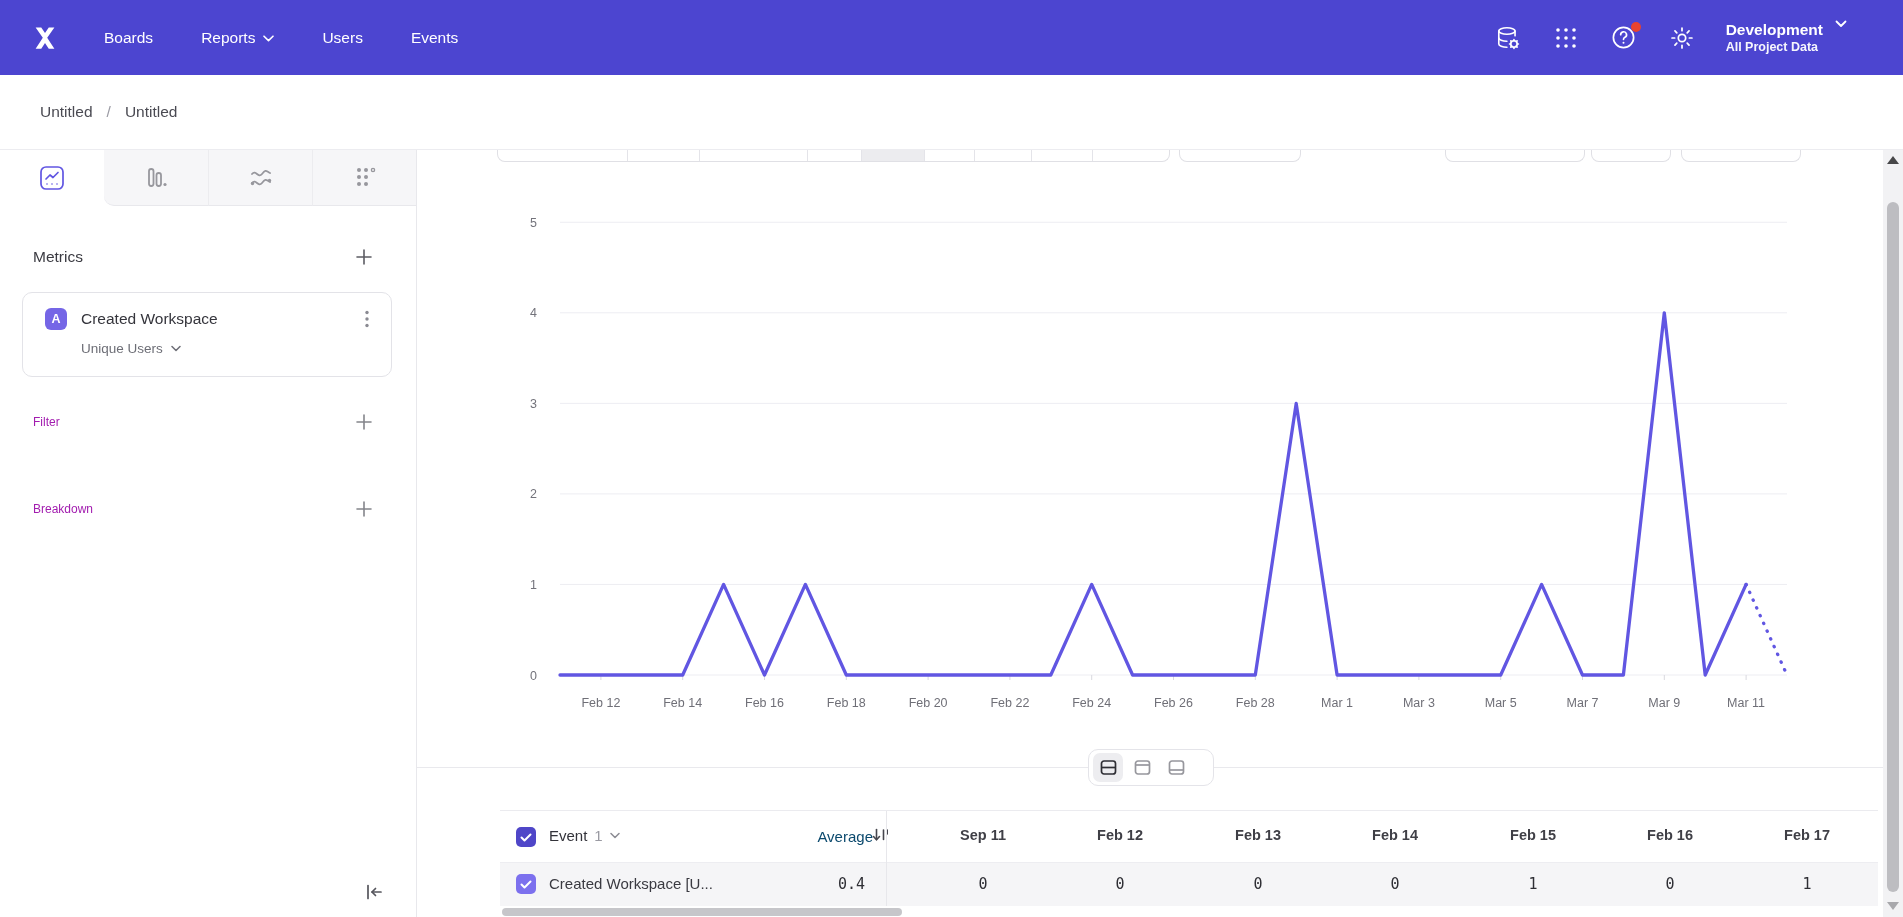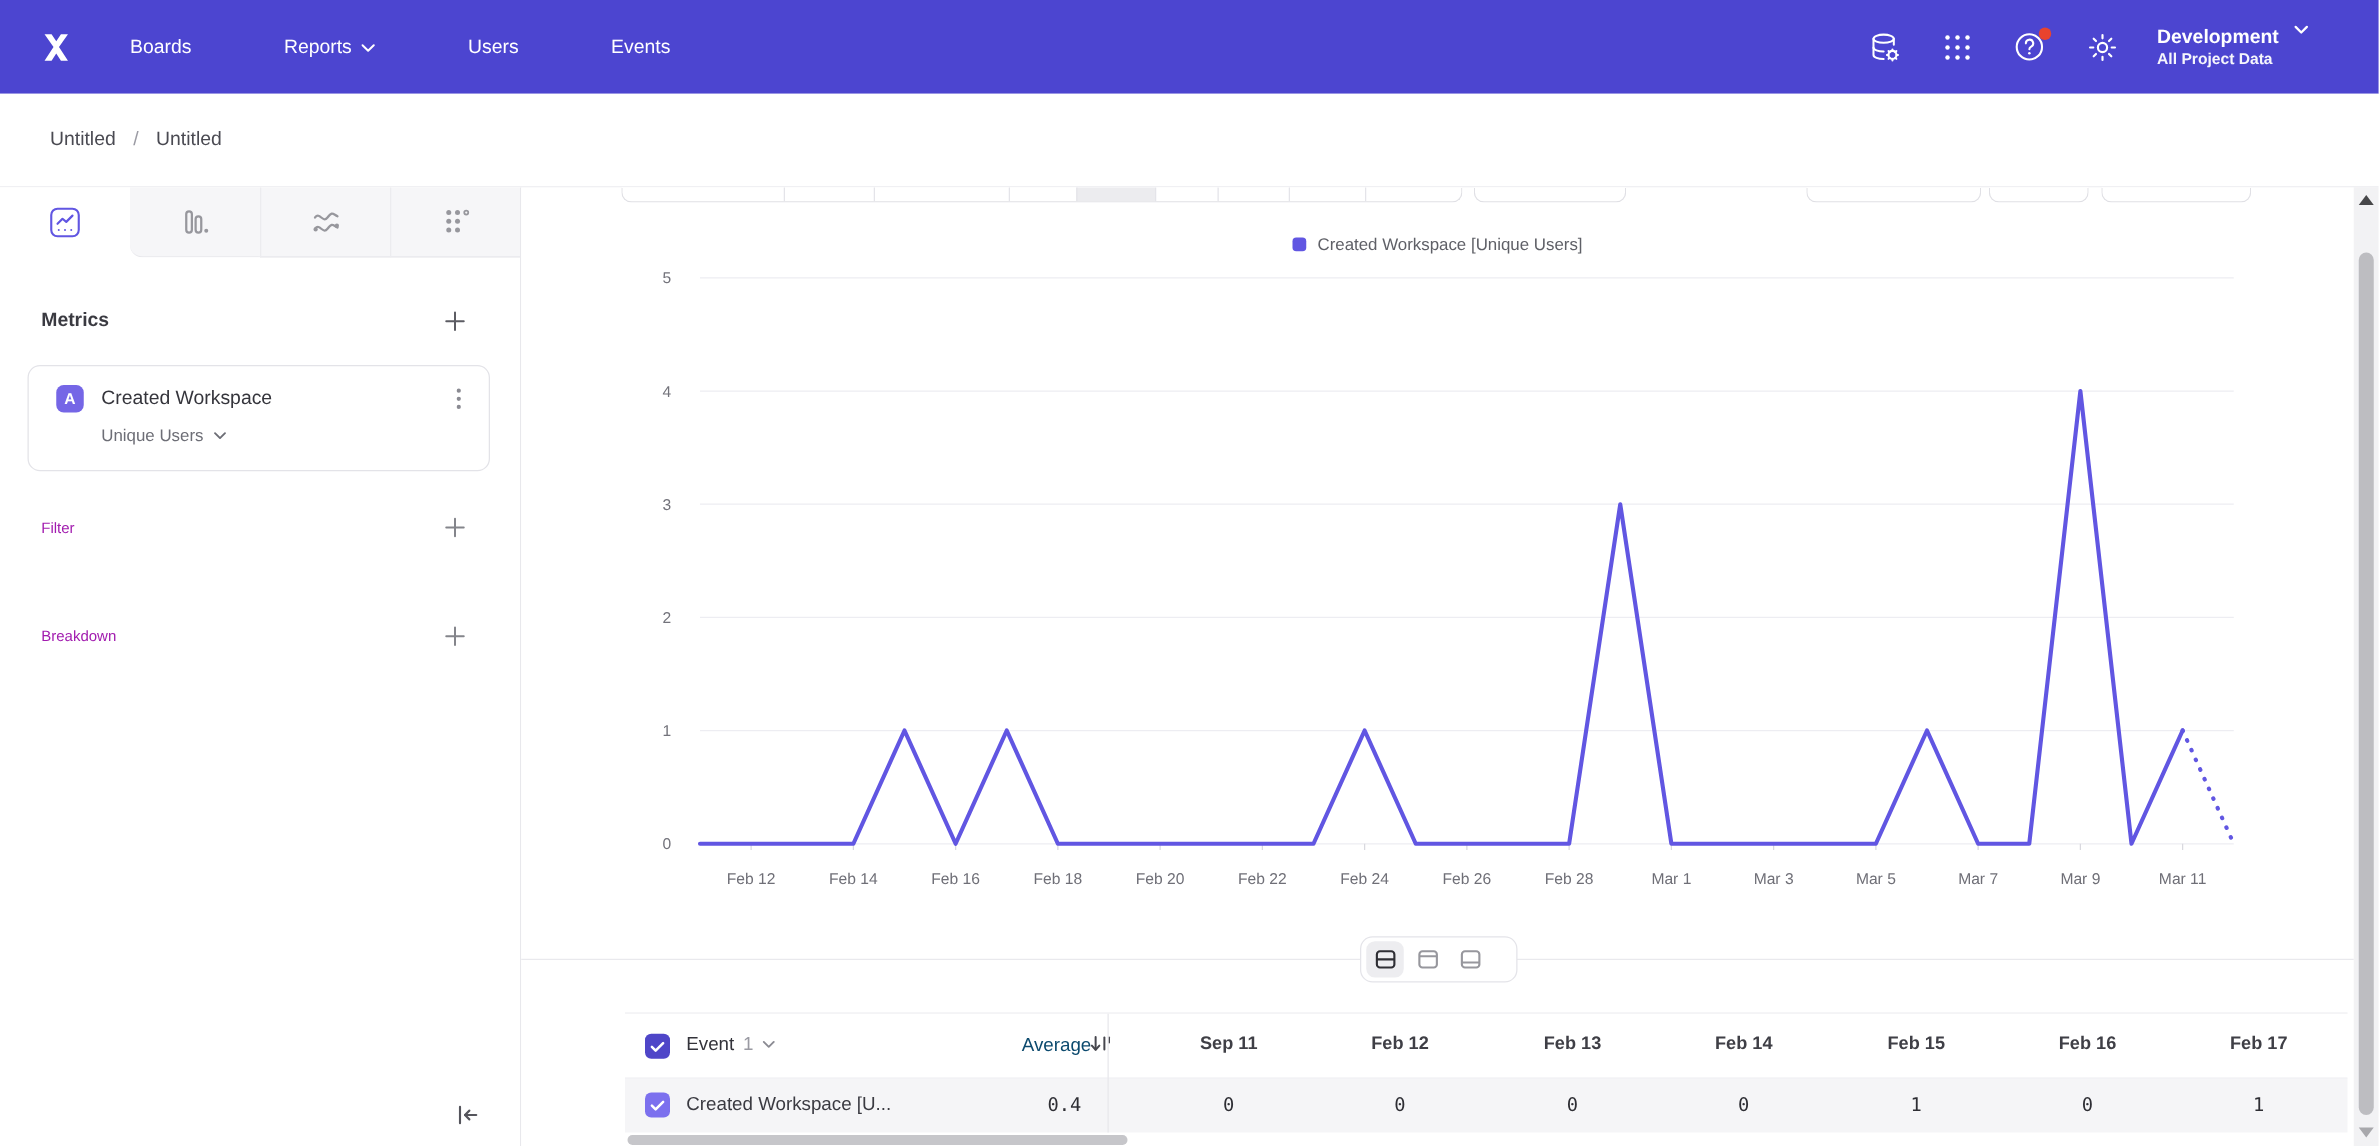--- a/index.html
+++ b/index.html
@@ -2,21 +2,21 @@
 <html><head>
 <meta charset="utf-8">
 <style>
   * { margin:0; padding:0; box-sizing:border-box; }
   html,body { width:1903px; height:917px; font-family:"Liberation Sans",sans-serif; background:#fff; overflow:hidden; }
   #root { position:relative; width:1903px; height:917px; background:#fff; }
 
   
   #navbar { position:absolute; left:0; top:0; width:1903px; height:75px; background:#4c45d0; display:flex; align-items:center; }
   #logo { margin-left:30px; display:flex; align-items:center; }
-  #nav-items { display:flex; align-items:center; gap:74px; margin-left:44px; }
+  #nav-items { display:flex; align-items:center; gap:48px; margin-left:44px; }
   .nav-item { color:#fff; font-size:15.5px; font-weight:500; display:flex; align-items:center; gap:8px; cursor:pointer; }
   .nav-item svg { margin-top:2px; }
   #search { position:absolute; left:642px; top:14px; width:592px; height:46px; background:#5a53d6; border:1px solid #6960da; border-radius:10px; display:flex; align-items:center; padding:0 16px; cursor:text; }
   #search .mag { flex:0 0 auto; display:flex; }
   #search .ph { color:#f1effc; font-size:16.5px; margin-left:14px; }
   #search .sc { color:#e4e1fa; font-size:16.5px; margin-left:14px; }
   #nav-right { position:absolute; right:56px; top:0; height:75px; display:flex; align-items:center; gap:30px; }
   .nav-icon-btn { position:relative; display:flex; align-items:center; justify-content:center; width:28px; height:28px; cursor:pointer; }
   .red-dot { position:absolute; top:-2px; right:-3px; width:10px; height:10px; border-radius:50%; background:#e8432e; }
   #project { display:flex; align-items:flex-start; gap:12px; cursor:pointer; color:#fff; }
@@ -37,21 +37,21 @@
   #save-btn { margin-left:16px; width:116px; height:40px; background:#4f44d9; color:#fff; border:none; border-radius:9px; font-size:15.5px; font-weight:600; font-family:inherit; cursor:pointer; }
 
   
   #sidebar { position:absolute; left:0; top:150px; width:417px; height:767px; background:#fff; border-right:1px solid #e8e8ec; }
   #tabs { position:relative; height:56px; display:flex; }
   .tab { width:104px; height:56px; display:flex; align-items:center; justify-content:center; cursor:pointer; }
   .tab.inactive { background:#f6f6f8; border-bottom:1px solid #e8e8ec; border-left:1px solid #ececef; }
   .tab.active { background:#fff; border-bottom:none; }
   .tab.first-gray { border-left:none; border-bottom-left-radius:10px; }
   .section-row { position:absolute; left:33px; right:42px; display:flex; align-items:center; justify-content:space-between; }
-  .section-label-dark { font-size:15.5px; font-weight:700; color:#3a3a41; }
+  .section-label-dark { font-size:15.5px; font-weight:400; color:#3a3a41; }
   .section-label-gray { font-size:12px; font-weight:500; color:#a21caf; }
   .plus-btn { width:20px; height:20px; display:flex; align-items:center; justify-content:center; cursor:pointer; }
   #metric-card { position:absolute; left:22px; top:142px; width:370px; height:85px; border:1px solid #e3e3e8; border-radius:10px; background:#fff; }
   #metric-badge { position:absolute; left:22px; top:15px; width:22px; height:22px; border-radius:6px; background:#7566e6; color:#fff; font-size:12.5px; font-weight:700; display:flex; align-items:center; justify-content:center; }
   #metric-title { position:absolute; left:58px; top:17px; font-size:15.5px; color:#35353c; }
   #metric-kebab { position:absolute; right:12px; top:14px; width:24px; height:24px; display:flex; align-items:center; justify-content:center; cursor:pointer; }
   #metric-measure { position:absolute; left:58px; top:48px; display:flex; align-items:center; gap:8px; font-size:13.5px; color:#6d6e76; cursor:pointer; }
   #collapse-btn { position:absolute; left:362px; top:730px; width:24px; height:24px; display:flex; align-items:center; justify-content:center; cursor:pointer; }
 
   
@@ -285,24 +285,20 @@
       <div class="stub-seg-divider" style="left:507px;"></div>
       <div class="stub-seg-divider" style="left:557px;"></div>
       <div class="stub-seg-divider" style="left:614px;"></div>
       <div class="stub-seg-divider" style="left:675px;"></div>
       <div class="stub" style="left:762px; width:122px;"></div>
       <div class="stub" style="left:1028px; width:140px;"></div>
       <div class="stub" style="left:1174px; width:80px;"></div>
       <div class="stub" style="left:1264px; width:120px;"></div>
     </div>
 
-    <div id="legend">
-      <span class="sq" id="legend-sq" style="background: rgb(97, 86, 226);"></span>
-      <span class="lbl">Created Workspace [Unique Users]</span>
-    </div>
 
     <svg id="chart" width="1466" height="617">
         <line x1="143" y1="525" x2="1370" y2="525" stroke="#ededf2" stroke-width="1"></line>
         <text x="120" y="529.5" text-anchor="end" fill="#73737b" style="font-family:'Liberation Sans',sans-serif;font-size:12.5px">0</text>
         <line x1="143" y1="434.45" x2="1370" y2="434.45" stroke="#ededf2" stroke-width="1"></line>
         <text x="120" y="438.95" text-anchor="end" fill="#73737b" style="font-family:'Liberation Sans',sans-serif;font-size:12.5px">1</text>
         <line x1="143" y1="343.9" x2="1370" y2="343.9" stroke="#ededf2" stroke-width="1"></line>
         <text x="120" y="348.4" text-anchor="end" fill="#73737b" style="font-family:'Liberation Sans',sans-serif;font-size:12.5px">2</text>
         <line x1="143" y1="253.35000000000002" x2="1370" y2="253.35000000000002" stroke="#ededf2" stroke-width="1"></line>
         <text x="120" y="257.85" text-anchor="end" fill="#73737b" style="font-family:'Liberation Sans',sans-serif;font-size:12.5px">3</text>

